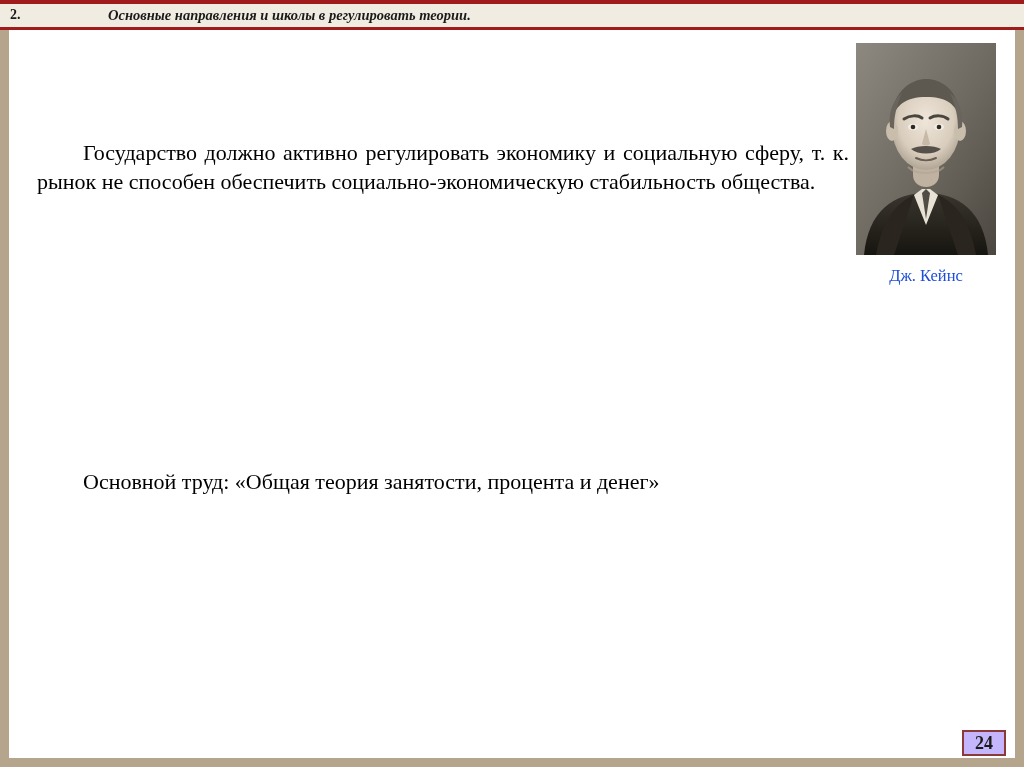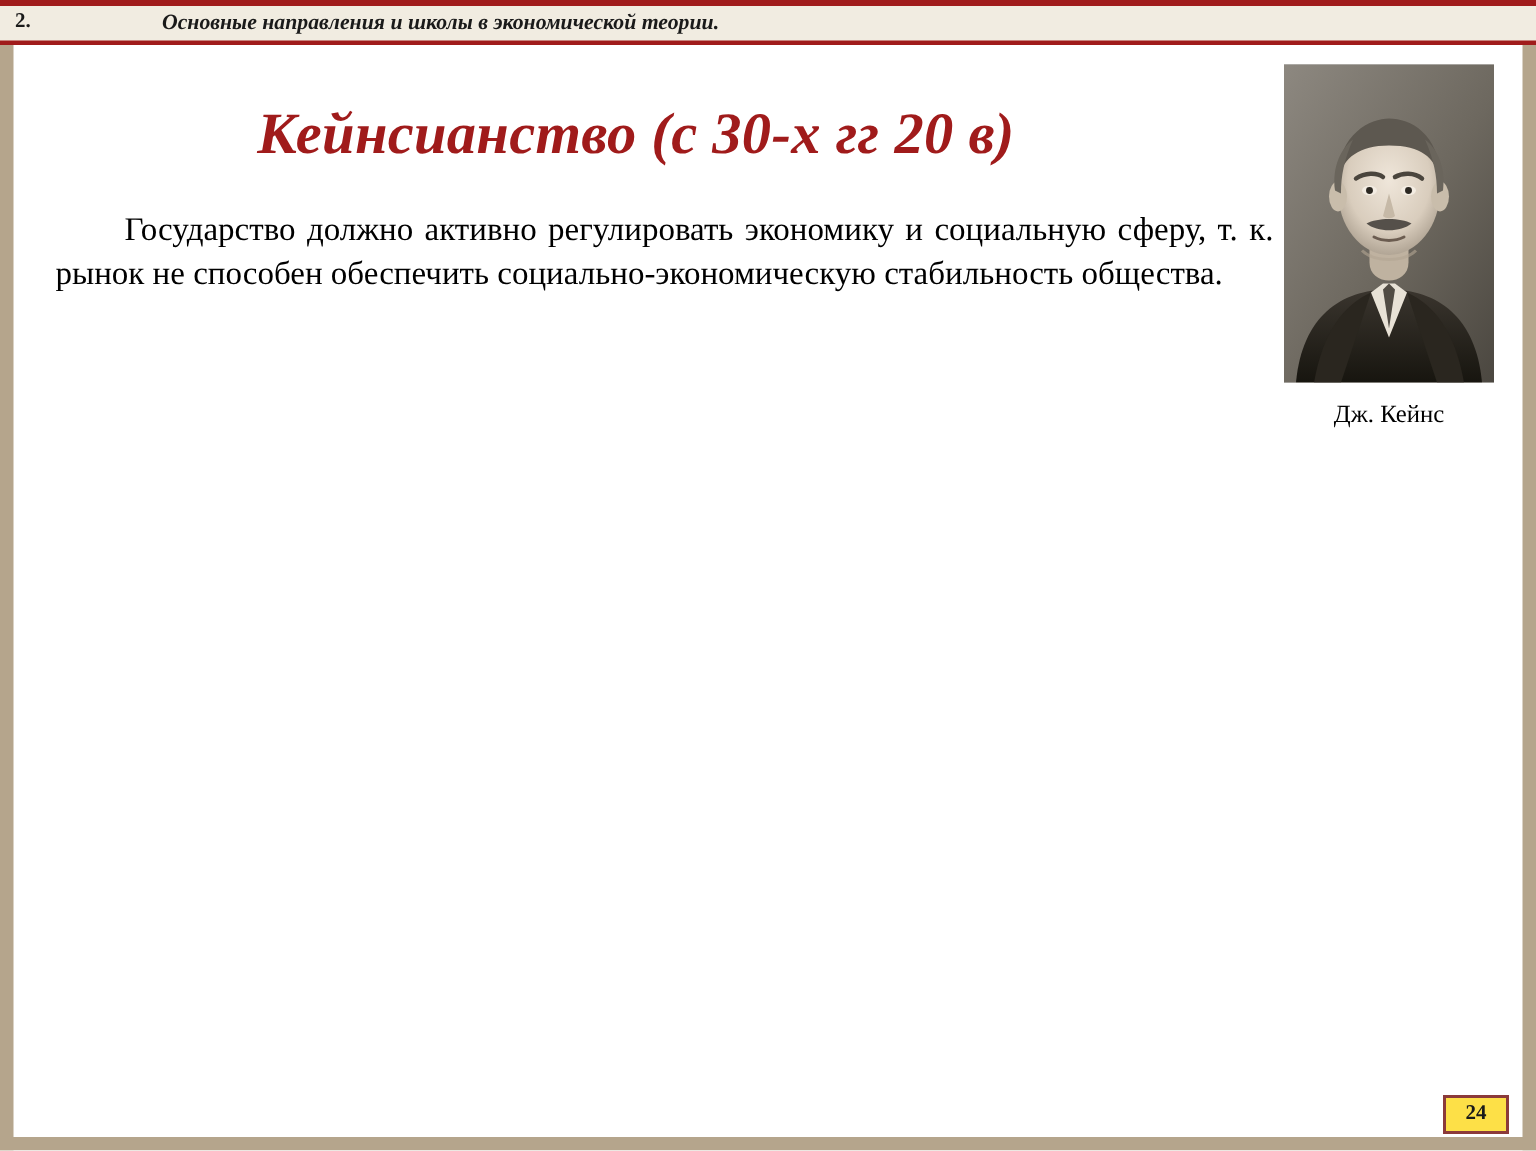--- a/index.html
+++ b/index.html
@@ -129,60 +129,60 @@
     overflow: hidden;
   }
   .portrait-caption {
     position: absolute;
     left: 842px;
     top: 236px;
     width: 150px;
     text-align: center;
     font-family: "Liberation Serif", serif;
     font-size: 16.5px;
-    color: #000000;
+    color: #1d4ed8;
   }
   
   .page-badge {
     position: absolute;
     right: 9px;
     bottom: 2px;
     width: 44px;
     height: 26px;
-    background: #fde047;
+    background: #c4b5fd;
     border: 2px solid #8b3a3a;
     box-sizing: border-box;
     display: flex;
     align-items: center;
     justify-content: center;
     font-family: "Liberation Serif", serif;
     font-weight: bold;
-    font-size: 14px;
+    font-size: 18px;
     color: #1a1a1a;
   }
 </style>
 </head>
 <body>
 
 <div class="slide">
 
   <div class="header">
     <div class="header-inner">
       <div class="header-number">2.</div>
-      <div class="header-title">Основные направления и школы в экономической теории.</div>
+      <div class="header-title">Основные направления и школы в регулировать теории.</div>
     </div>
   </div>
 
   <div class="content">
 
-    <div class="slide-title">Кейнсианство (с 30-х гг 20 в)</div>
 
     <div class="para para-1">Государство должно активно регулировать экономику и социальную сферу, т. к. рынок не способен обеспечить социально-экономическую стабильность общества.</div>
 
 
+    <div class="para para-3">Основной труд: «Общая теория занятости, процента и денег»</div>
 
     <div class="portrait-wrap">
       <svg class="portrait" viewBox="0 0 140 212" preserveAspectRatio="none">
         <defs>
           <linearGradient id="bgGrad" x1="0" y1="0" x2="1" y2="1">
             <stop offset="0%" stop-color="#8d8880"></stop>
             <stop offset="55%" stop-color="#6d685f"></stop>
             <stop offset="100%" stop-color="#4b4740"></stop>
           </linearGradient>
           <radialGradient id="faceGrad" cx="50%" cy="42%" r="62%">

